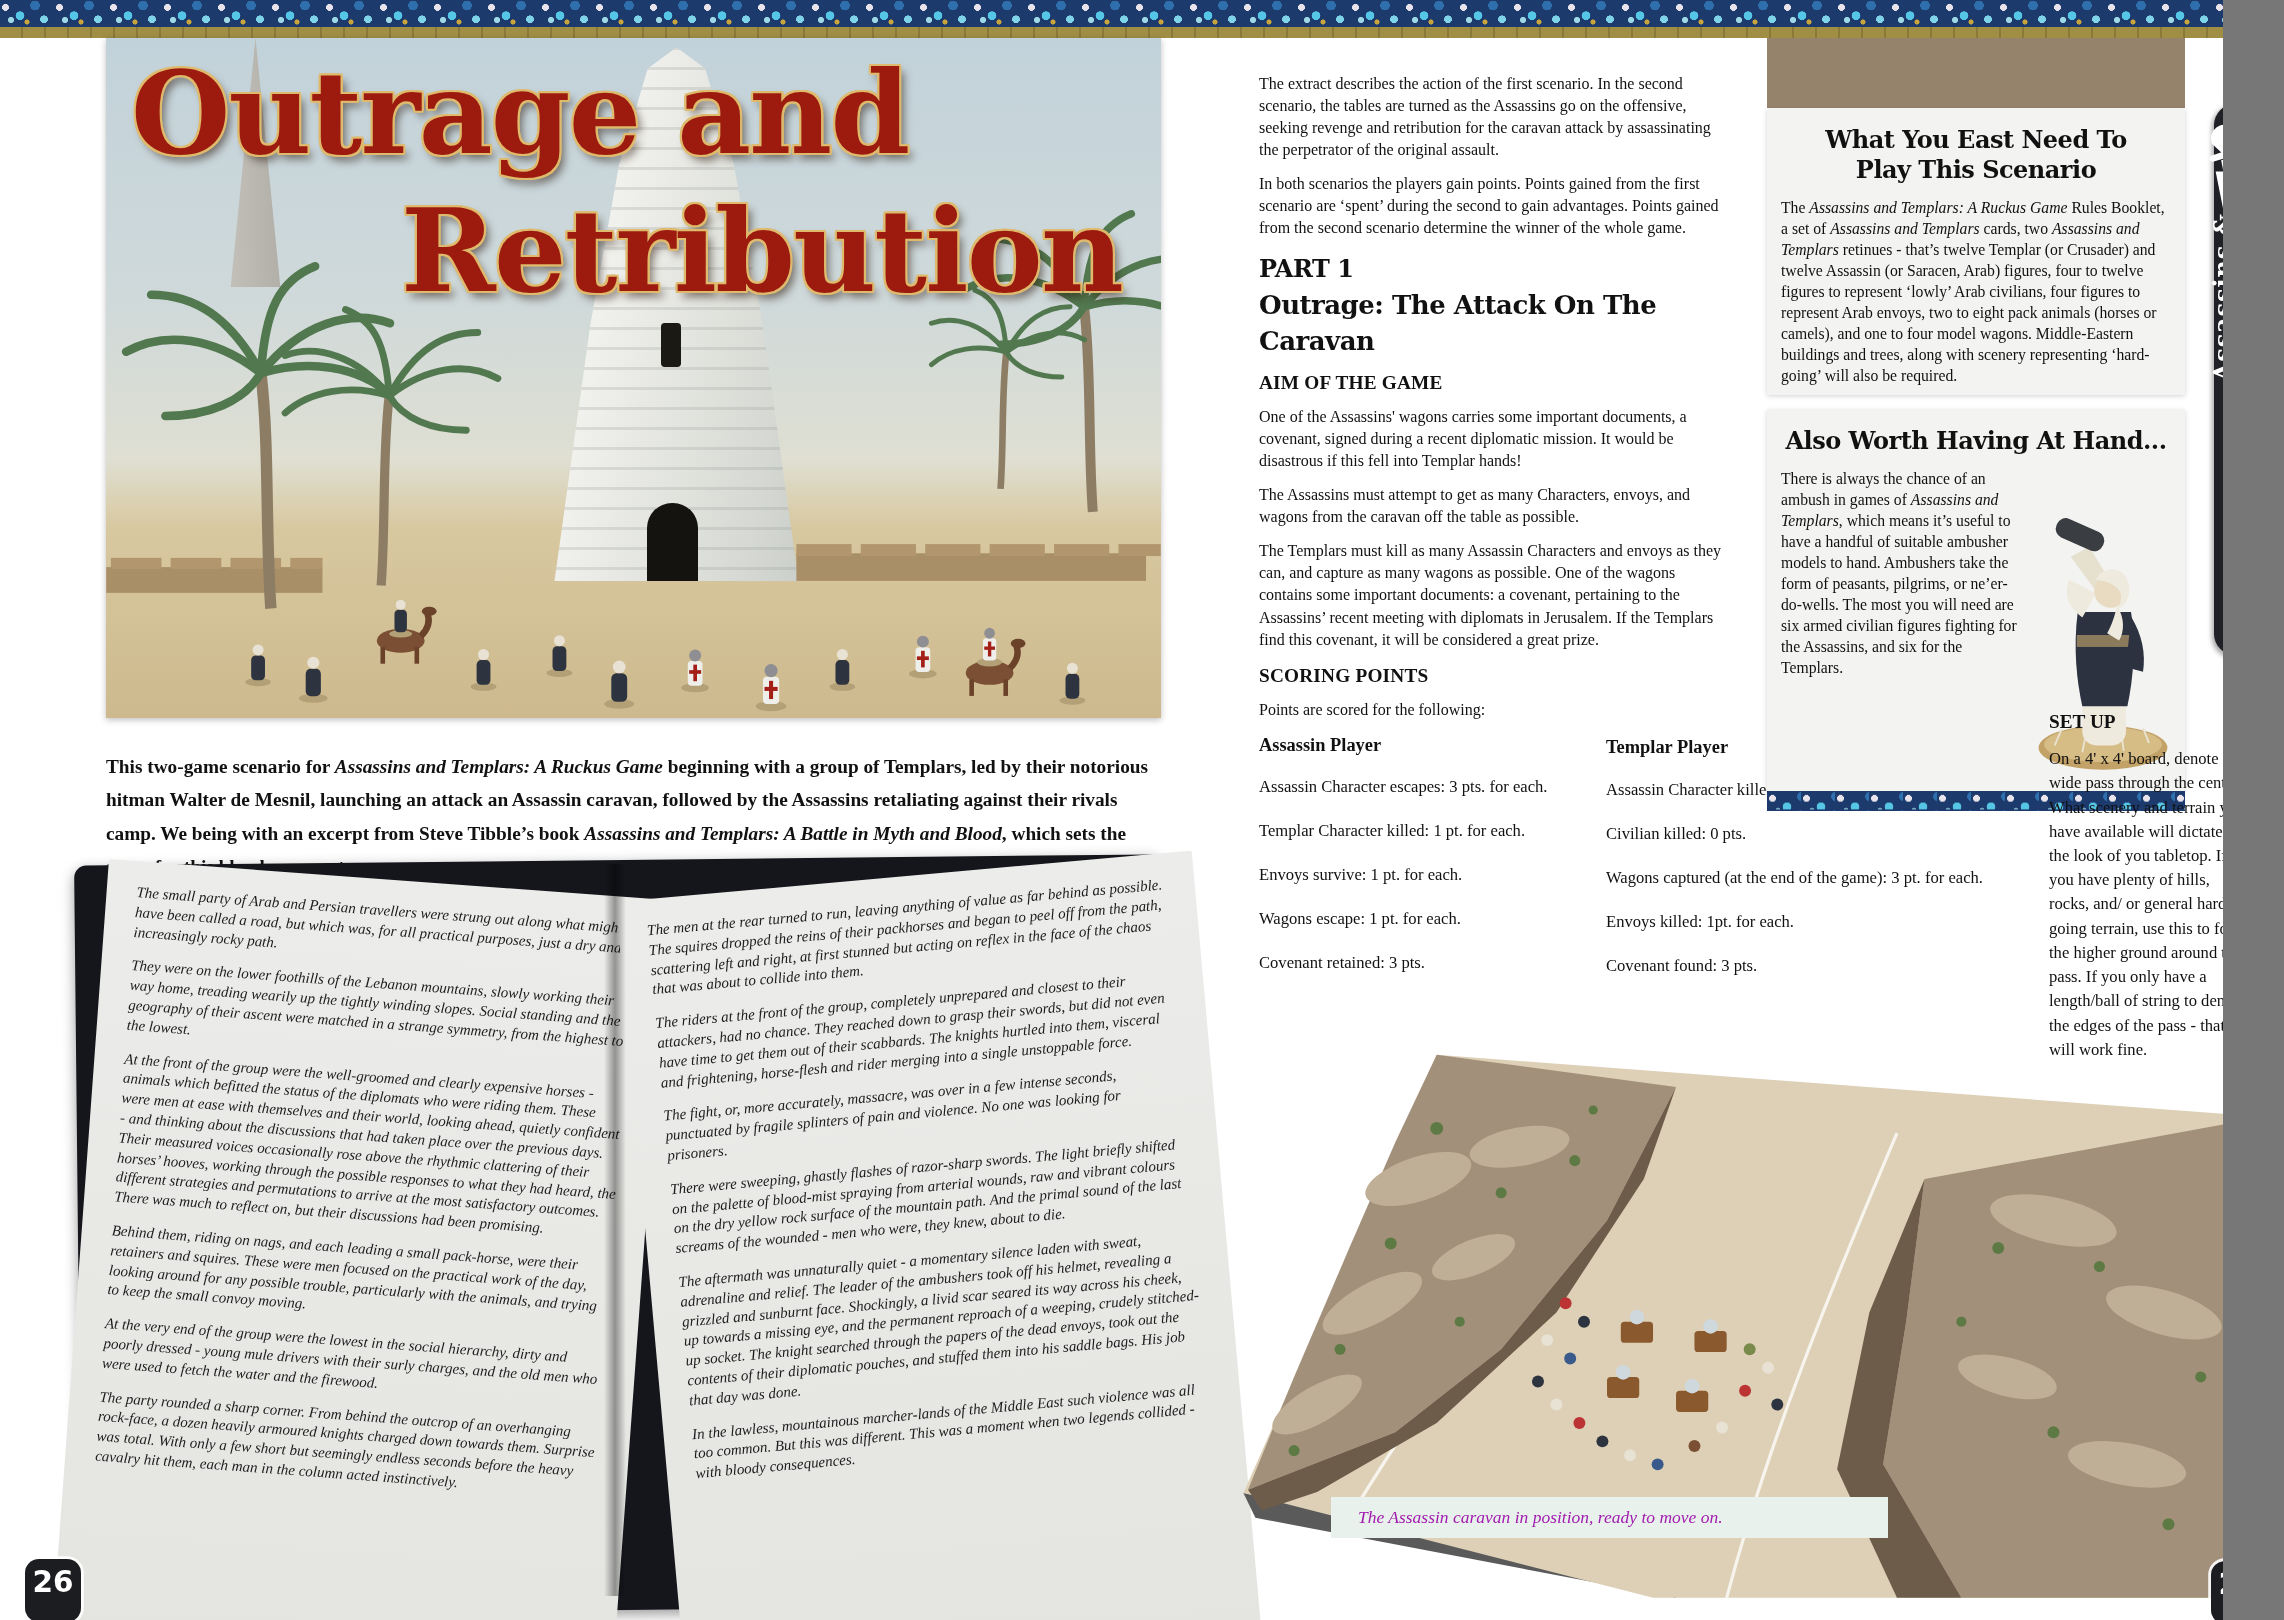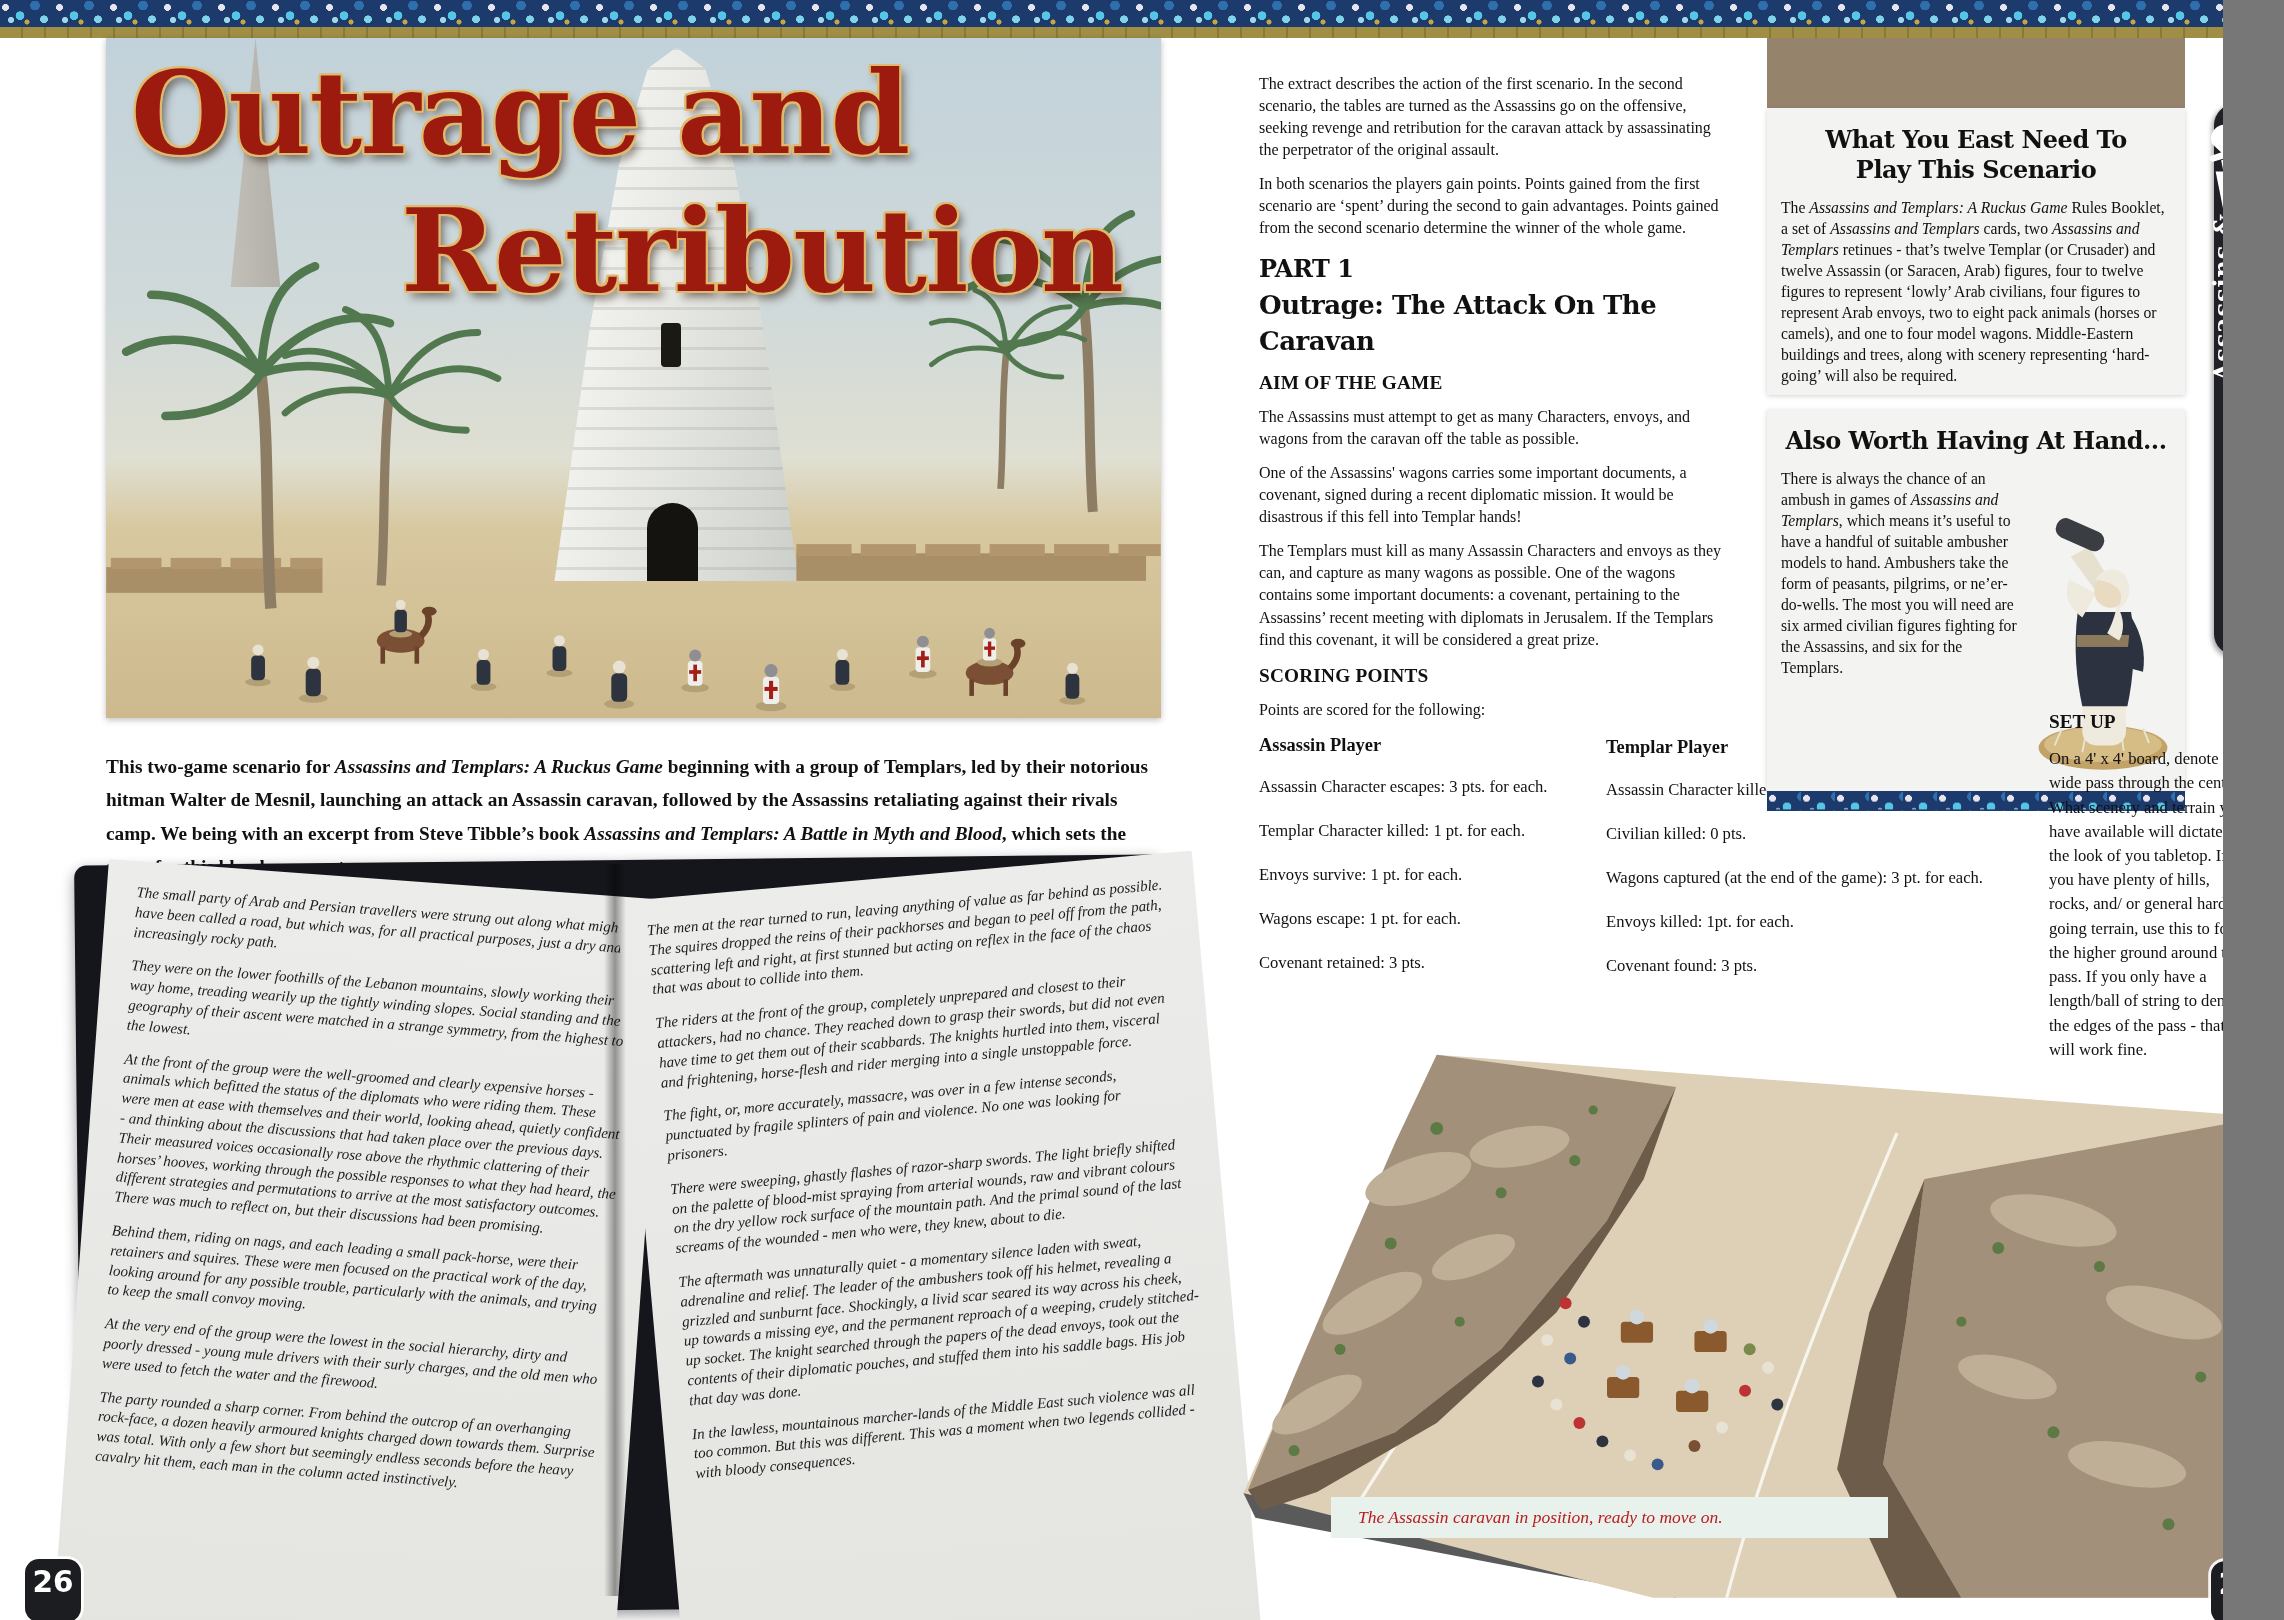--- a/index.html
+++ b/index.html
@@ -94,21 +94,21 @@
   .tab-text{writing-mode:vertical-rl;transform:rotate(180deg);color:#fff;font-family:"DejaVu Serif",serif;
     font-weight:700;font-size:24px;letter-spacing:0.9px;line-height:1;}
   
   #setup{position:absolute;left:2019px;top:708px;width:198px;font-size:16.6px;line-height:1.46;margin-left:30px;}
   #setup h3{font-weight:700;font-size:19.3px;margin:0 0 11px 0;}
   
   #terrain{position:absolute;left:1179px;top:1027px;width:1105px;height:571px;}
   
   #caption{position:absolute;left:1331px;top:1497px;width:557px;height:41px;background:#e8f1ec;
     display:flex;align-items:center;padding-left:27px;box-sizing:border-box;
-    font-style:italic;font-size:17.5px;color:#b91c1c;}
+    font-style:italic;font-size:17.5px;color:#a21caf;}
   
   .pagenum{position:absolute;width:56px;height:63px;background:#1c1d21;border-radius:14px;
     color:#fff;font-family:"DejaVu Sans",sans-serif;font-weight:700;font-size:29.5px;
     display:flex;justify-content:center;align-items:flex-start;padding-top:5.5px;box-sizing:border-box;
     box-shadow:0 0 0 2.8px rgba(255,255,255,.9);}
   #pagenum-left{left:25px;top:1559px;}
   #pagenum-right{left:2211px;top:1561px;}
 </style>
 </head>
 <body>
@@ -218,22 +218,22 @@
     </div>
     <div id="book-spine"></div>
   </div>
 
   <div id="col1">
     <p>The extract describes the action of the first scenario. In the second scenario, the tables are turned as the Assassins go on the offensive, seeking revenge and retribution for the caravan attack by assassinating the perpetrator of the original assault.</p>
     <p>In both scenarios the players gain points. Points gained from the first scenario are ‘spent’ during the second to gain advantages. Points gained from the second scenario determine the winner of the whole game.</p>
     <div class="uncial h-part">PART 1</div>
     <div class="uncial h-scenario">Outrage: The Attack On The Caravan</div>
     <div class="h-caps">AIM OF THE GAME</div>
+    <p>One of the Assassins' wagons carries some important documents, a covenant, signed during a recent diplomatic mission. It would be disastrous if this fell into Templar hands!</p>
     <p>The Assassins must attempt to get as many Characters, envoys, and wagons from the caravan off the table as possible.</p>
-    <p>One of the Assassins' wagons carries some important documents, a covenant, signed during a recent diplomatic mission. It would be disastrous if this fell into Templar hands!</p>
     <p>The Templars must kill as many Assassin Characters and envoys as they can, and capture as many wagons as possible. One of the wagons contains some important documents: a covenant, pertaining to the Assassins’ recent meeting with diplomats in Jerusalem. If the Templars find this covenant, it will be considered a great prize.</p>
     <div class="h-caps">SCORING POINTS</div>
     <p>Points are scored for the following:</p>
     <div id="scoring-cols">
       <div class="score-col a">
         <h4>Assassin Player</h4>
         <div>Assassin Character escapes: 3 pts. for each.</div>
         <div>Templar Character killed: 1 pt. for each.</div>
         <div>Envoys survive: 1 pt. for each.</div>
         <div>Wagons escape: 1 pt. for each.</div>

